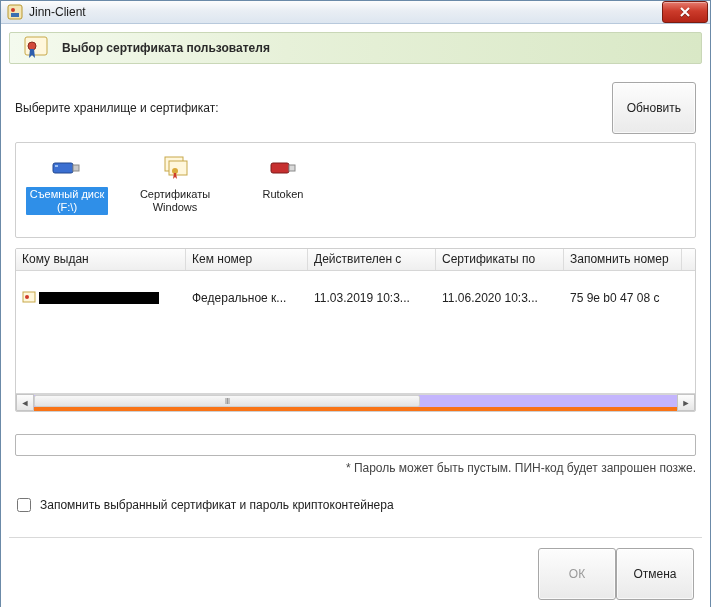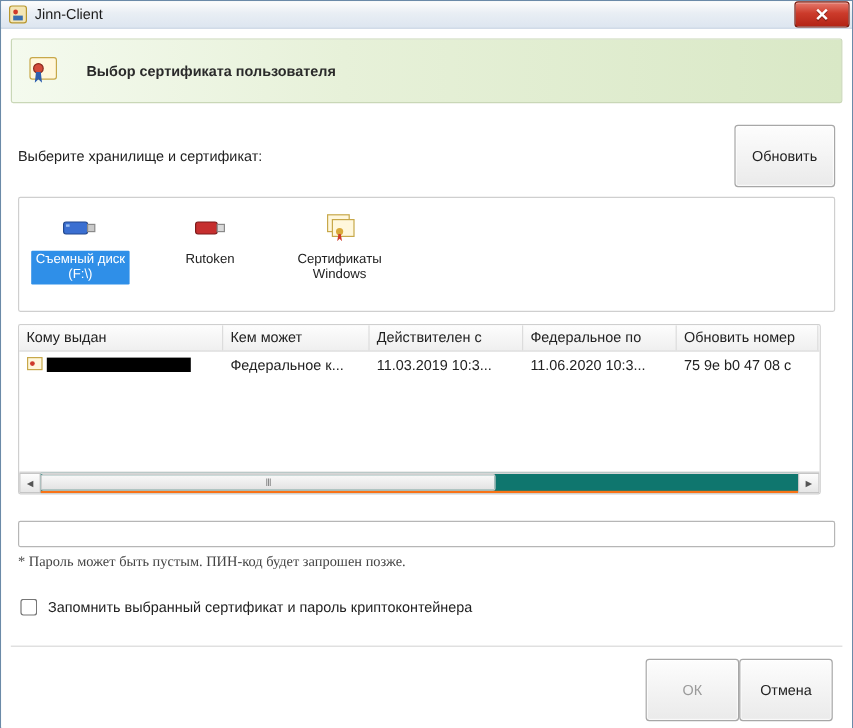--- a/index.html
+++ b/index.html
@@ -32,26 +32,26 @@
   }
   .close-btn svg { filter:drop-shadow(0 1px 0 rgba(0,0,0,.4)); }
 
   .client {
     flex:1; padding:8px 8px 10px 8px;
     display:flex; flex-direction:column;
     background:#fff;
   }
 
   .header-band {
-    height:54px;
+    height:32px;
     border:1px solid #c9d7b7;
     background:linear-gradient(to right,#f4faee,#e7f1d9 40%,#d9e8c6);
     border-radius:2px;
     display:flex; align-items:center;
-    padding:0 12px; gap:22px;
+    padding:0 12px; gap:12px;
     margin-bottom:14px;
   }
   .header-band .cert-icon { width:28px; height:28px; }
   .header-band .heading { font-weight:bold; color:#2a2a2a; font-size:12px; }
 
   .row { display:flex; align-items:center; }
   .label-row { justify-content:space-between; margin:4px 6px; }
 
   .btn {
     background:linear-gradient(#fdfdfd,#eaeaea);
@@ -78,24 +78,25 @@
   .store {
     width:82px; text-align:center; font-size:11px; line-height:13px;
     display:flex; flex-direction:column; align-items:center; gap:4px;
     cursor:default;
   }
   .store .ic { width:36px; height:30px; display:flex; align-items:center; justify-content:center; }
   .store .lbl { display:block; padding:1px 3px; border-radius:1px; }
   .store.selected .lbl { background:#2f8fe8; color:#fff; }
 
   .table-panel {
-    margin:0 18px 0 6px;
-    height:142px;
+    margin:0 6px 0 6px;
+    height:164px;
     display:flex; flex-direction:column;
     overflow:hidden;
+    gap:16px;
   }
   .thead {
     display:flex; height:22px;
     background:linear-gradient(#fdfdfd,#efefef);
     border-bottom:1px solid #d6d6d6;
     font-size:12px; color:#222;
   }
   .th {
     border-right:1px solid #dcdcdc;
     padding:3px 6px;
@@ -118,39 +119,39 @@
   }
   .hscroll .arrow {
     width:18px;
     background:linear-gradient(#fdfdfd,#e6e6e6);
     border:1px solid #c5c5c5;
     display:flex; align-items:center; justify-content:center;
     font-size:9px; color:#555;
   }
   .hscroll .track {
     flex:1; position:relative;
-    background:#0f766e;
+    background:#c4b5fd;
     border-top:1px solid #d6d6d6;
-    border-bottom:2px solid #f97316;
+    border-bottom:4px solid #f97316;
     text-decoration:underline;
   }
   .hscroll .thumb {
     position:absolute; left:0; top:0; bottom:0; width:60%;
     background:linear-gradient(#f8f8f8,#e3e3e3);
     border:1px solid #cfcfcf; border-radius:2px;
     display:flex; align-items:center; justify-content:center;
     color:#8a8a8a; letter-spacing:-1px; font-size:9px;
   }
 
   .pw-row { margin:22px 6px 2px 6px; display:flex; align-items:center; gap:8px; }
   .pw-row input[type=password]{
     flex:1; height:22px; border:1px solid #b6b6b6; border-radius:2px;
     padding:2px 5px; font-size:12px; background:#fff;
   }
-  .hint { text-align:left; color:#444; font-size:12px; margin:3px 6px 0 6px;font-family:Liberation Serif, serif; }
+  .hint { text-align:right; color:#444; font-size:12px; margin:3px 6px 0 6px; }
 
   .remember { margin:20px 6px 0 4px; display:flex; align-items:center; gap:6px; }
   .remember input { width:14px; height:14px; }
 
   .sep { height:1px; background:#d9d9d9; margin:22px 0 10px 0; }
   .footer { display:flex; justify-content:flex-end; padding:0 8px; }
 </style>
 </head>
 <body>
 
@@ -197,48 +198,48 @@
             <svg width="36" height="26" viewBox="0 0 36 26">
               <rect x="4" y="8" width="20" height="10" rx="2" fill="#3b6fd1" stroke="#23498f"></rect>
               <rect x="24" y="10" width="6" height="6" fill="#c9c9c9" stroke="#8a8a8a"></rect>
               <rect x="6" y="10" width="3" height="2" fill="#9abff2"></rect>
             </svg>
           </span>
           <span class="lbl">Съемный диск (F:\)</span>
         </div>
         <div class="store">
           <span class="ic">
-            <svg width="36" height="26" viewBox="0 0 36 26">
-              <rect x="6" y="8" width="18" height="10" rx="2" fill="#c62f2f" stroke="#7e1b1b"></rect>
-              <rect x="24" y="10" width="6" height="6" fill="#d9d9d9" stroke="#8a8a8a"></rect>
-            </svg>
-          </span>
-          <span class="lbl">Rutoken</span>
-        </div>
-        <div class="store">
-          <span class="ic">
             <svg width="36" height="30" viewBox="0 0 36 30">
               <rect x="8" y="4" width="18" height="14" fill="#fff7dc" stroke="#c7a84a"></rect>
               <rect x="12" y="8" width="18" height="14" fill="#fff7dc" stroke="#c7a84a"></rect>
               <circle cx="18" cy="18" r="3" fill="#d9a93a"></circle>
               <path d="M17 20 L16 26 L18 24 L20 26 L19 20 Z" fill="#cf3b2a"></path>
             </svg>
           </span>
           <span class="lbl">Сертификаты Windows</span>
         </div>
+        <div class="store">
+          <span class="ic">
+            <svg width="36" height="26" viewBox="0 0 36 26">
+              <rect x="6" y="8" width="18" height="10" rx="2" fill="#c62f2f" stroke="#7e1b1b"></rect>
+              <rect x="24" y="10" width="6" height="6" fill="#d9d9d9" stroke="#8a8a8a"></rect>
+            </svg>
+          </span>
+          <span class="lbl">Rutoken</span>
+        </div>
       </div>
     </div>
 
     <div class="panel table-panel">
       <div class="thead">
         <div class="th c1">Кому выдан</div>
-        <div class="th c2">Кем может</div>
+        <div class="th c2">Кем номер</div>
         <div class="th c3">Действителен с</div>
-        <div class="th c4">Федеральное по</div>
-        <div class="th c5">Обновить номер</div>
+        <div class="th c4">Сертификаты по</div>
+        <div class="th c5">Запомнить номер</div>
       </div>
       <div class="tbody">
         <div class="tr">
           <div class="td c1">
             <span class="row-ic">
               <svg width="14" height="14" viewBox="0 0 14 14">
                 <rect x="1" y="1" width="12" height="10" fill="#fff7dc" stroke="#c7a84a"></rect>
                 <circle cx="5" cy="6" r="2" fill="#cf3a2a"></circle>
               </svg>
             </span><span class="redact"></span>

